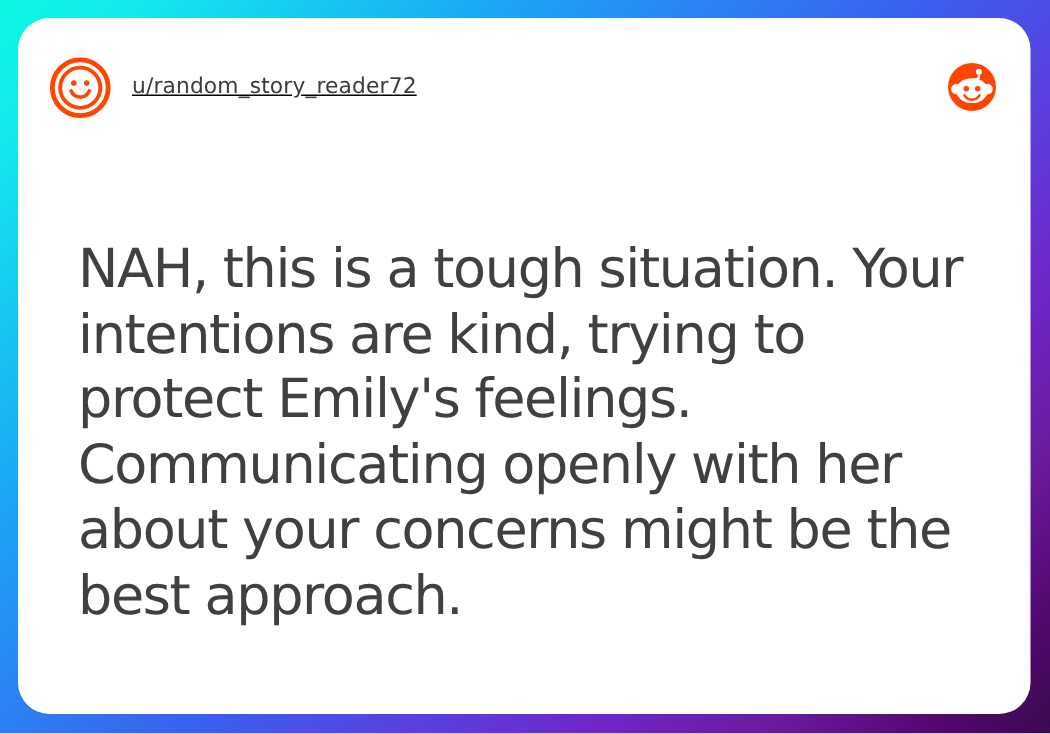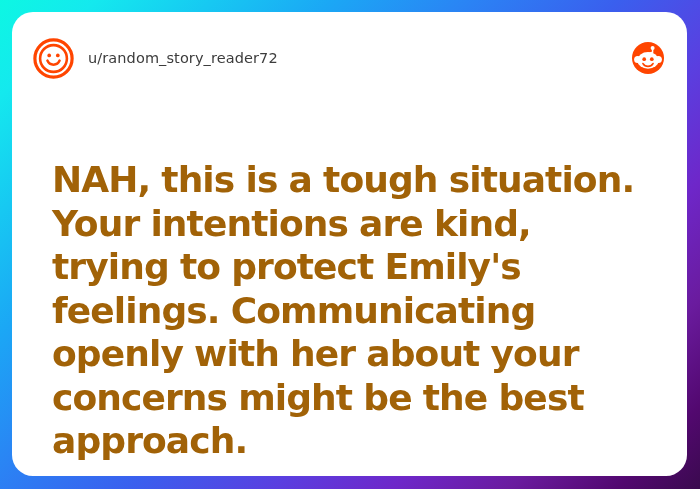--- a/index.html
+++ b/index.html
@@ -47,20 +47,21 @@
   #card-header {
     position: absolute;
     top: 20px;
     left: 0;
     right: 0;
     height: 52px;
     display: flex;
     align-items: center;
     padding: 0 22px 0 21px;
     box-sizing: border-box;
+    text-decoration: underline;
   }
 
   .avatar-wrap {
     flex: 0 0 auto;
     width: 41px;
     height: 41px;
     display: block;
     line-height: 0;
   }
 
@@ -90,22 +91,22 @@
     top: 146px;
     left: 40px;
     right: 34px;
   }
 
   #post-text {
     font-family: "DejaVu Sans", sans-serif;
     font-size: 36px;
     line-height: 43.5px;
     letter-spacing: -0.9px;
-    color: #a16207;
-    font-weight: 700;
+    color: #404040;
+    font-weight: 400;
     margin: 0;
     word-spacing: -0.5px;
   }
 </style>
 </head>
 <body>
 
 <div id="stage">
 
   <div id="card">

